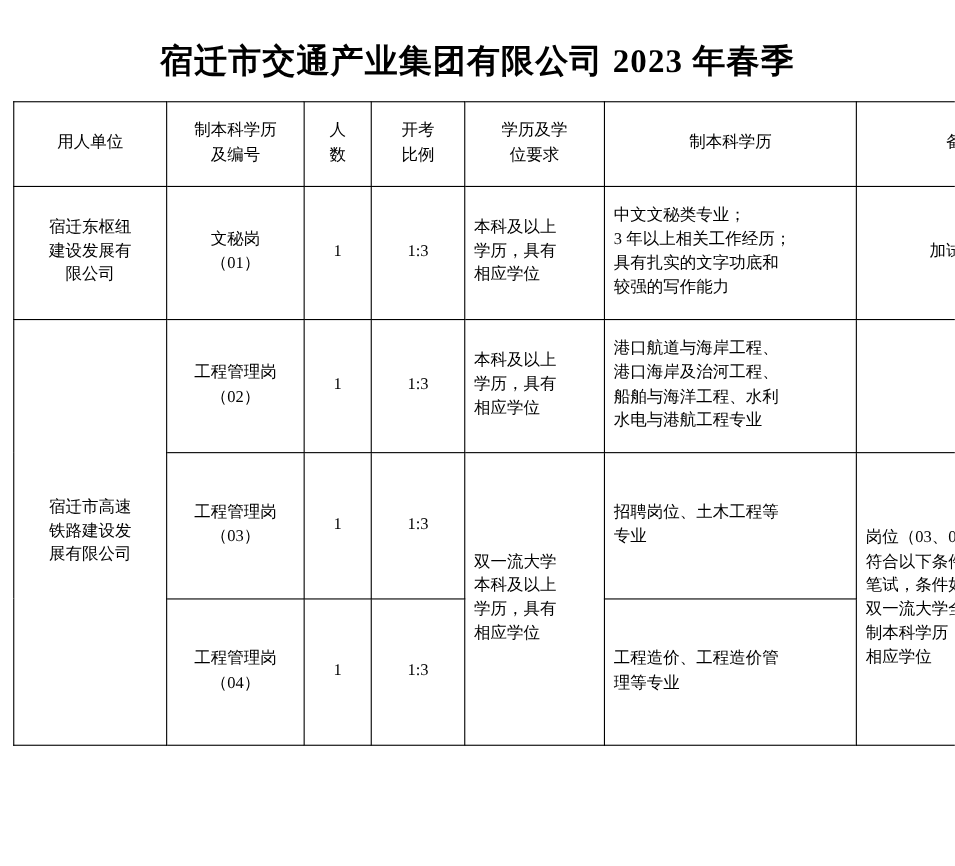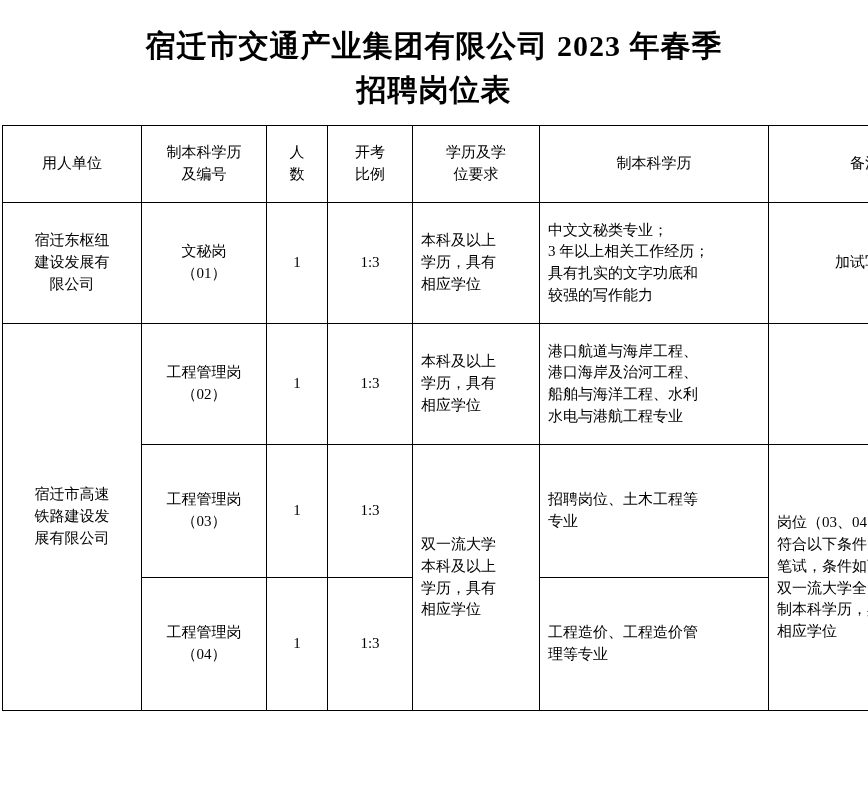--- a/index.html
+++ b/index.html
@@ -11,21 +11,21 @@
     width: 868px;
     height: 787px;
     font-family: "Liberation Serif", "DejaVu Serif", serif;
     color: #000000;
     overflow: hidden;
   }
   .page {
     width: 868px;
     height: 787px;
     box-sizing: border-box;
-    padding: 2px;
+    padding: 12px;
     position: relative;
   }
   .doc-title {
     text-align: center;
     font-size: 30px;
     font-weight: bold;
     line-height: 1.45;
     padding: 22px 60px 14px 60px;
     letter-spacing: 1px;
   }
@@ -68,21 +68,20 @@
   .row-tall td { height: 108px; }
   .row-mid td  { height: 120px; }
 </style>
 </head>
 <body>
 
 <div class="page">
 
   <div class="doc-title">
     <span>宿迁市交通产业集团有限公司 2023 年春季</span>
-    <span class="line2">招聘岗位表</span>
   </div>
 
   <table class="job-table">
     <tbody>
       <tr class="hdr">
         <td class="c-unit nowrap-cell">用人单位</td>
         <td class="c-post nowrap-cell">制本科学历
 及编号</td>
         <td class="c-num nowrap-cell">人
 数</td>

